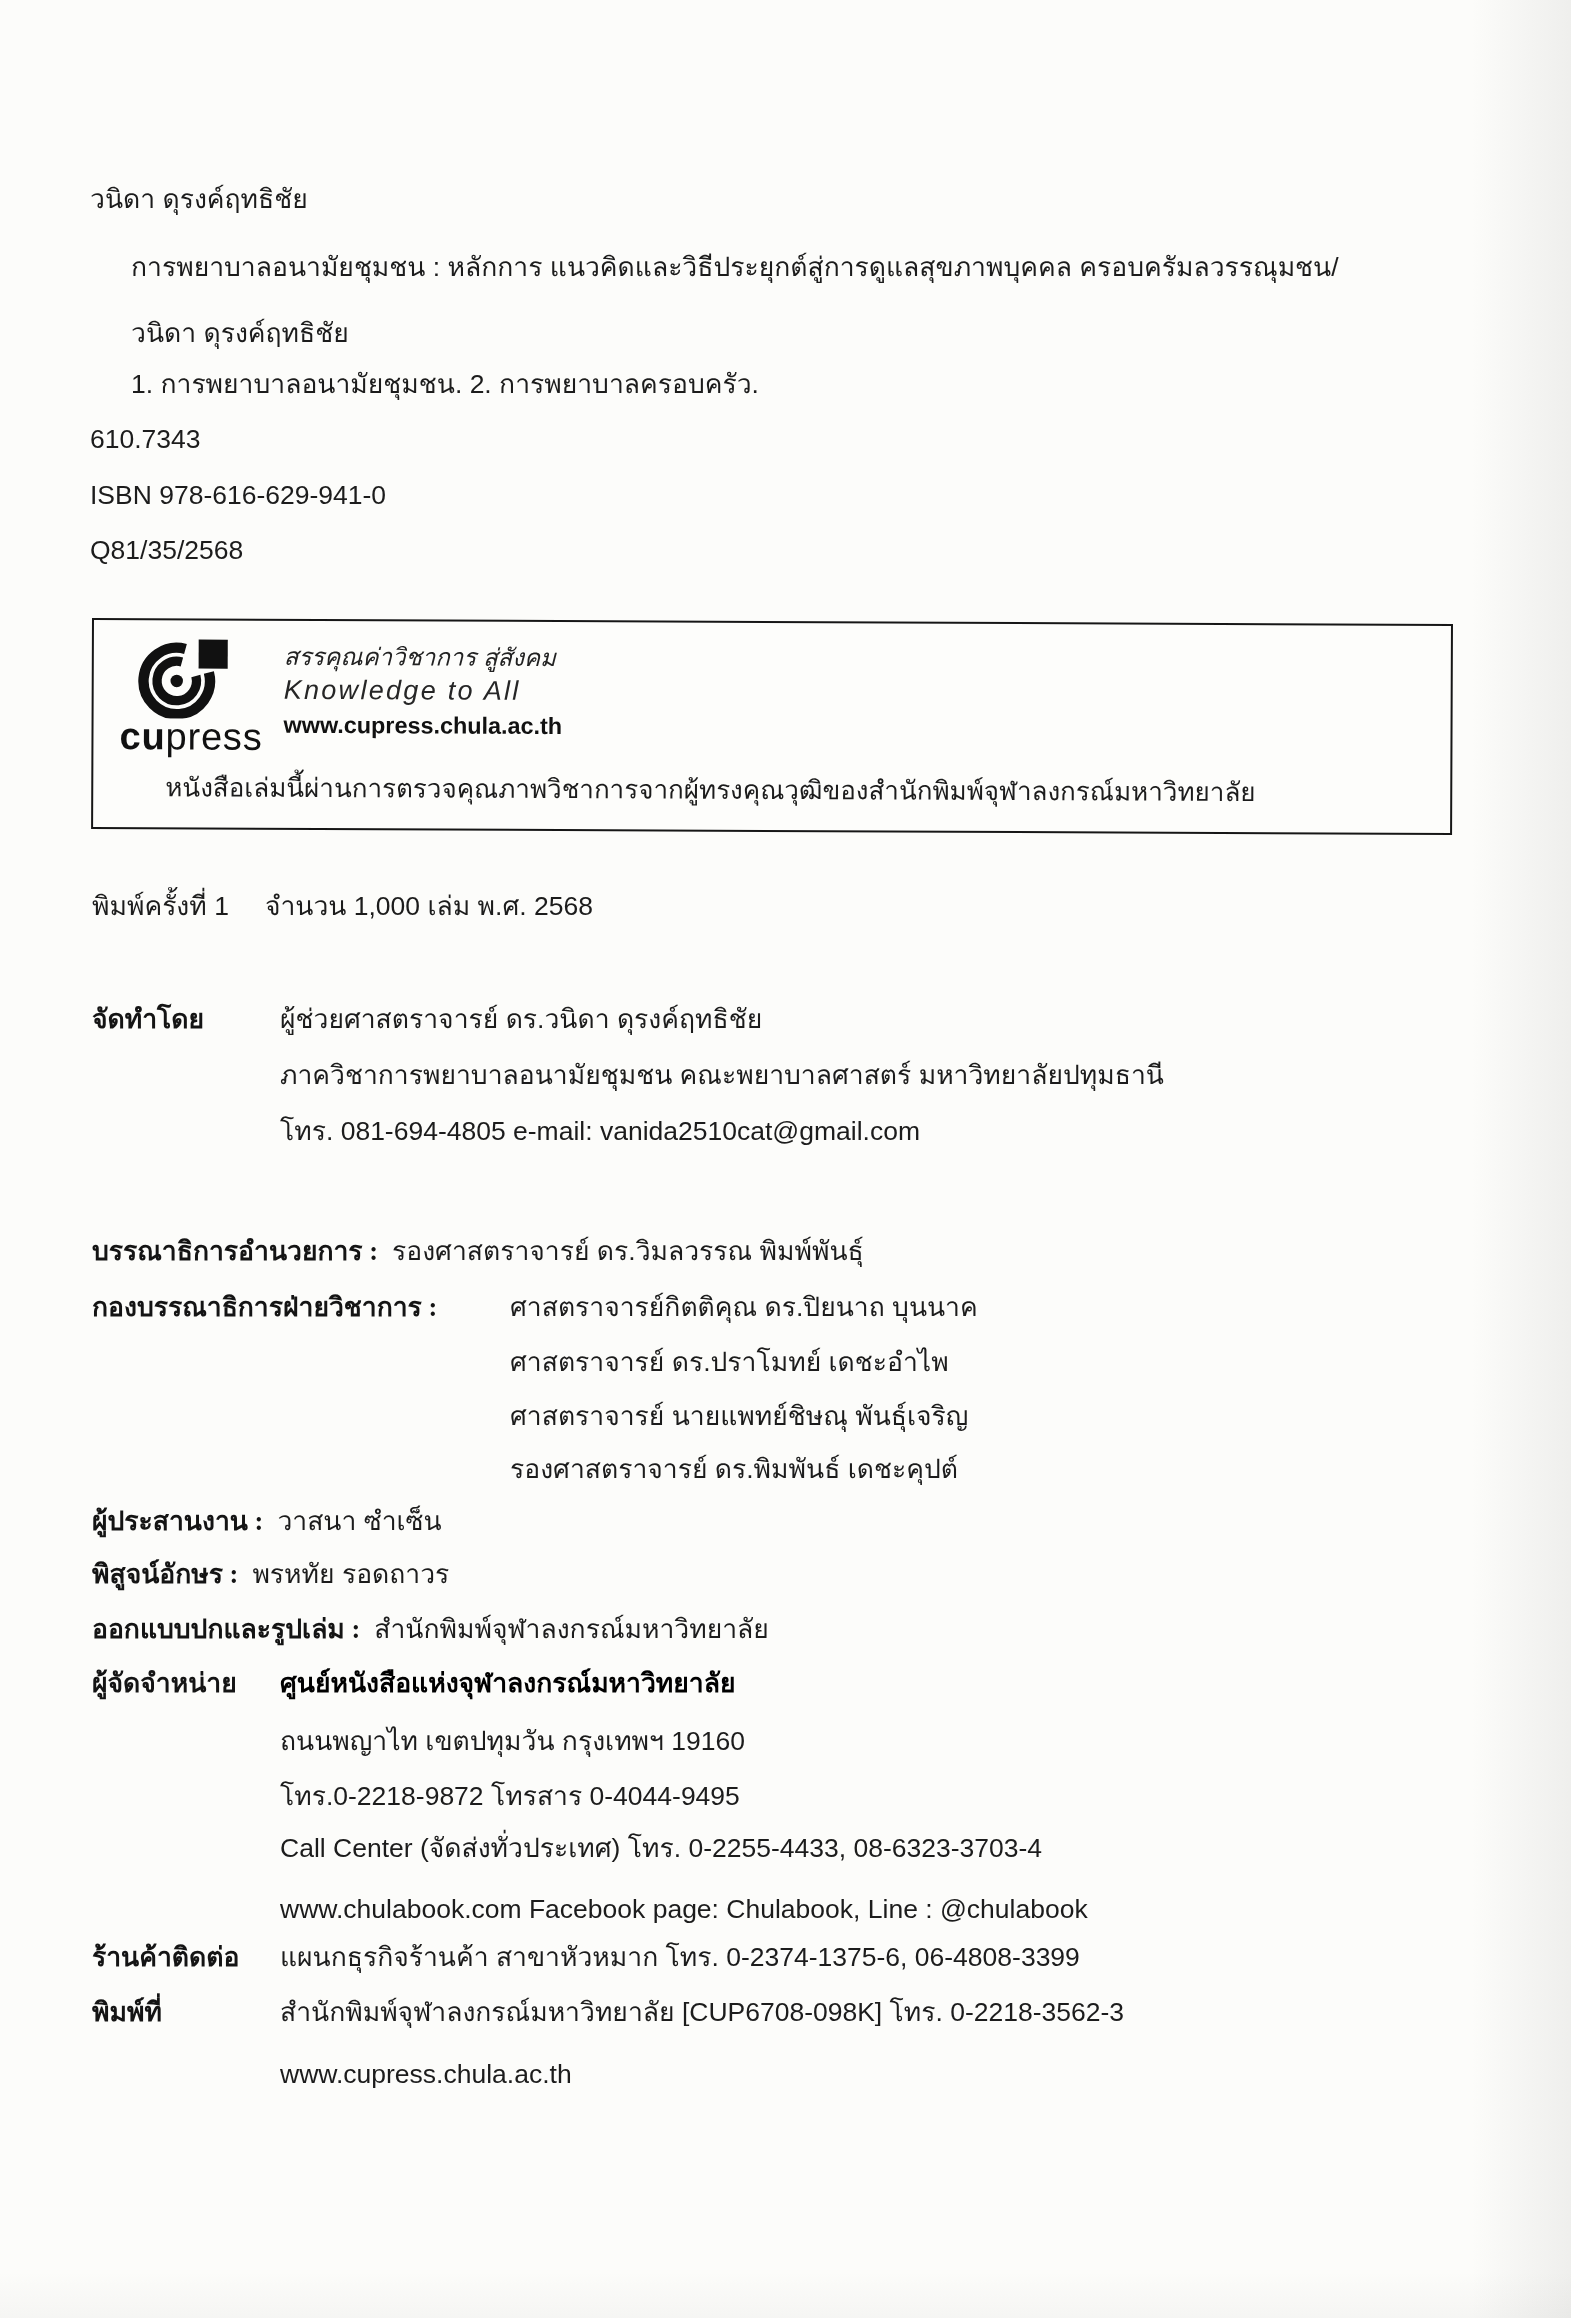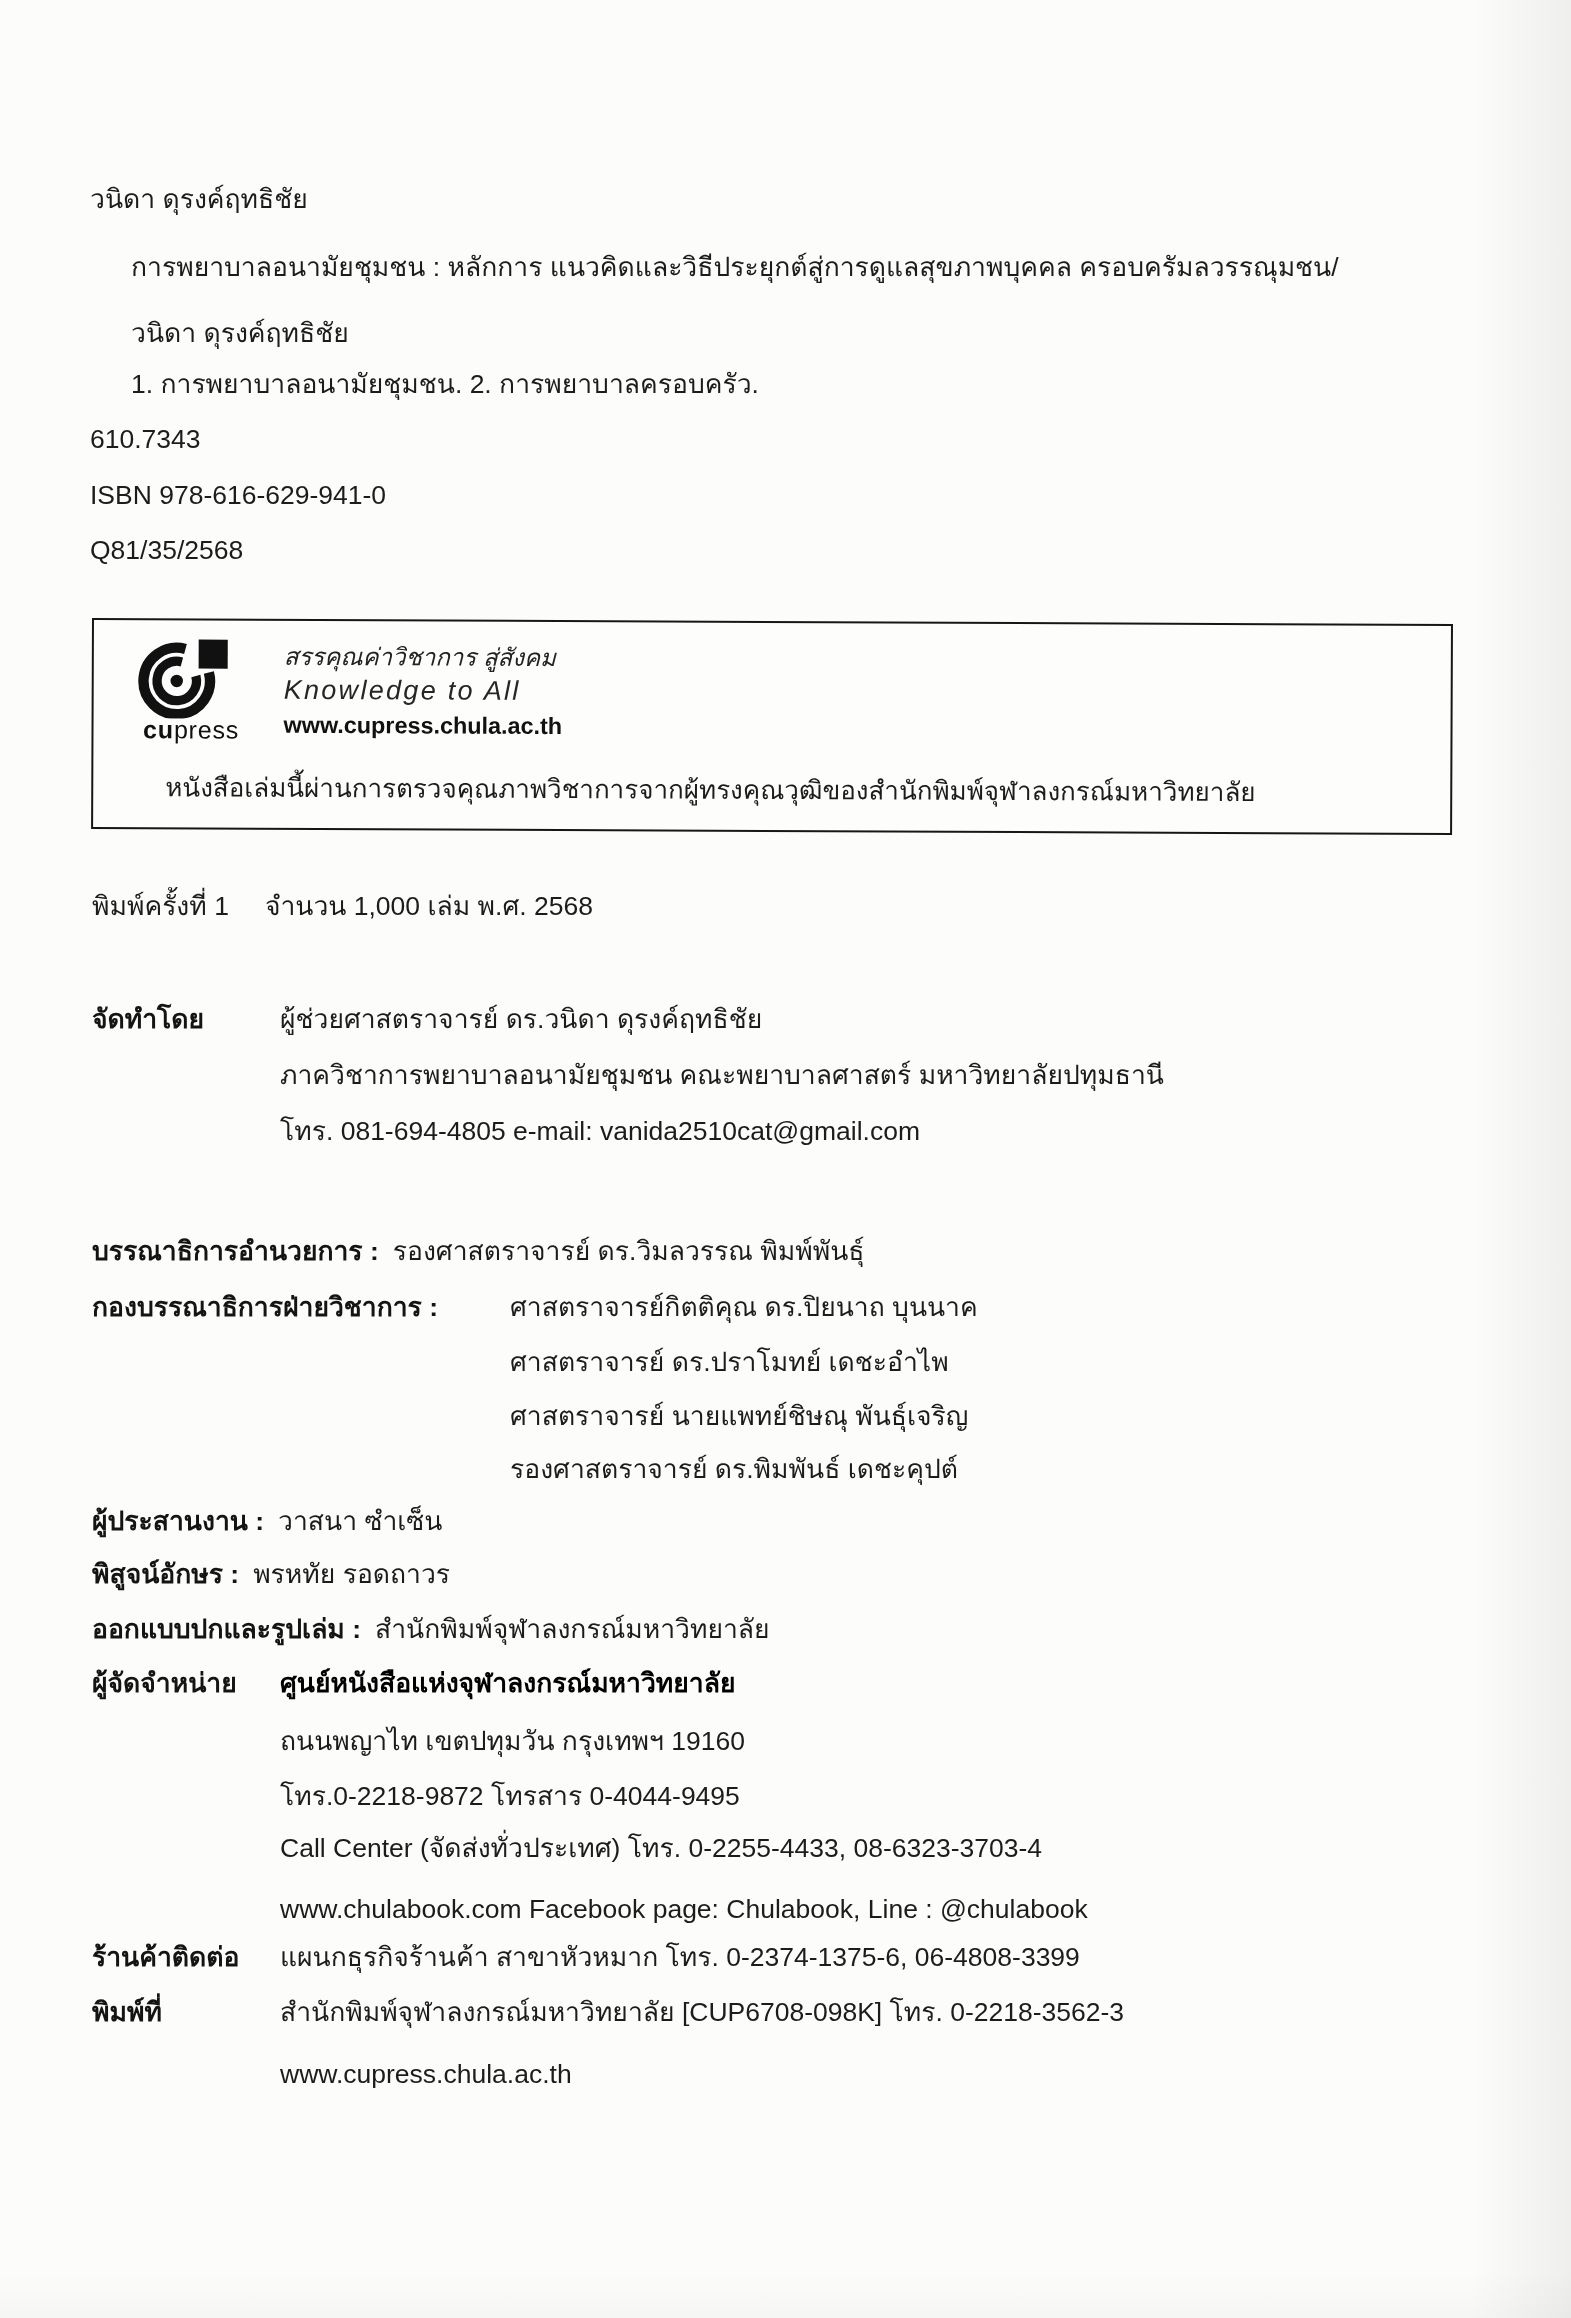--- a/index.html
+++ b/index.html
@@ -4,39 +4,39 @@
 <style>
   html,body{margin:0;padding:0;}
   body{
     width:1572px;height:2319px;position:relative;overflow:hidden;
     background:#fcfcfa;
     font-family:"Liberation Sans","DejaVu Sans",sans-serif;
     color:#1c1c1c;
   }
   .line{position:absolute;white-space:nowrap;font-size:26.5px;line-height:37px;}
   .bold{font-weight:700;color:#000000;}
-  .label{font-weight:700;color:#141414;}
+  .label{font-weight:700;color:#141414;font-family:Liberation Serif, serif;}
   .label-gap{margin-right:14px;}
   
   .cat-left{left:90px;}
   .cat-indent{left:131px;}
   
   .col-label{left:92px;}
   .col-content{left:280px;}
   .col-board{left:510px;}
   
   .press-box{
     position:absolute;left:92px;top:618px;width:1357px;height:207px;
     border:2.3px solid #161616;background:#fdfdfb;
     transform:rotate(0.25deg);transform-origin:left top;
   }
   .press-logo{position:absolute;left:28px;top:17px;width:137px;height:81px;}
   .logo-word{
     position:absolute;left:15.6px;top:95px;width:164px;text-align:center;
-    font-size:25px;letter-spacing:0.8px;color:#111;white-space:nowrap;
+    font-size:38px;letter-spacing:0.8px;color:#111;white-space:nowrap;
   }
   .logo-word .cu{font-weight:700;}
   .press-lines{position:absolute;left:190px;top:20px;}
   .slogan-thai{font-style:italic;font-size:24px;line-height:31px;color:#222;}
   .slogan-en{font-style:italic;font-size:27px;line-height:36px;letter-spacing:2.3px;color:#262626;}
   .press-url{font-weight:700;font-size:23.4px;line-height:34px;color:#111;}
   .cert-line{position:absolute;left:72px;top:146px;font-size:26px;white-space:nowrap;color:#1c1c1c;}
   
   .scan-shadow-right{
     position:absolute;top:0;right:0;width:101px;height:100%;

